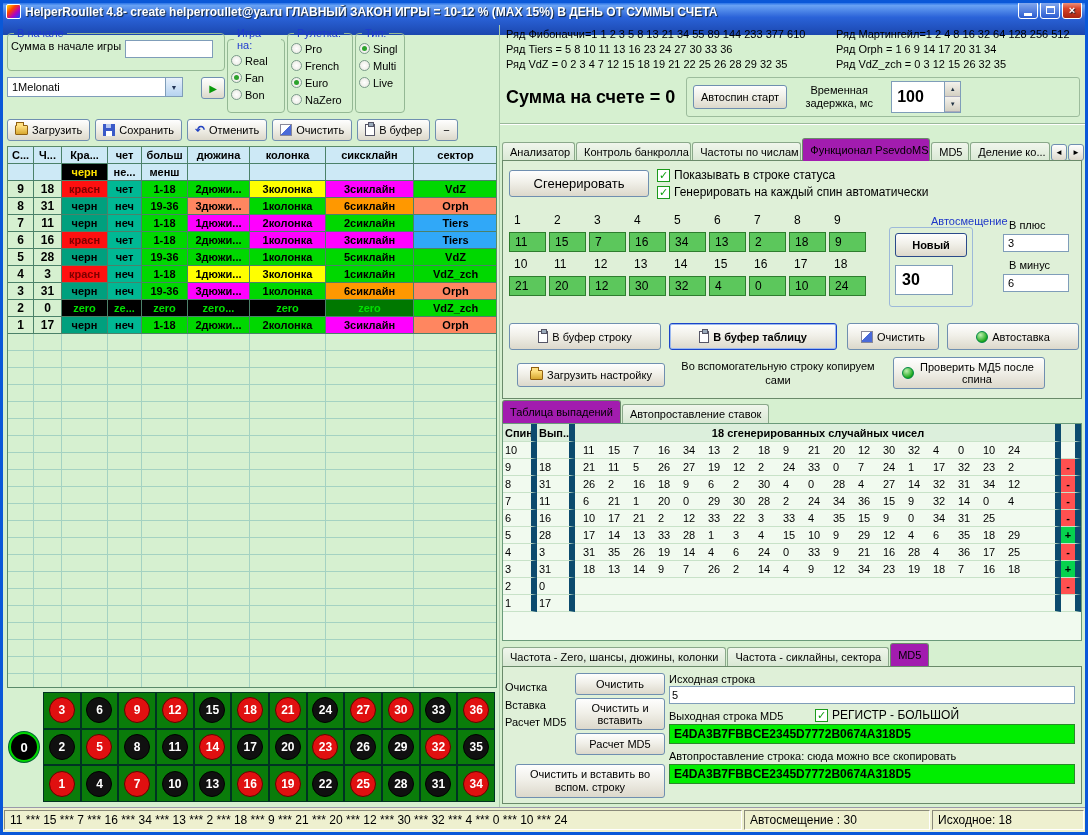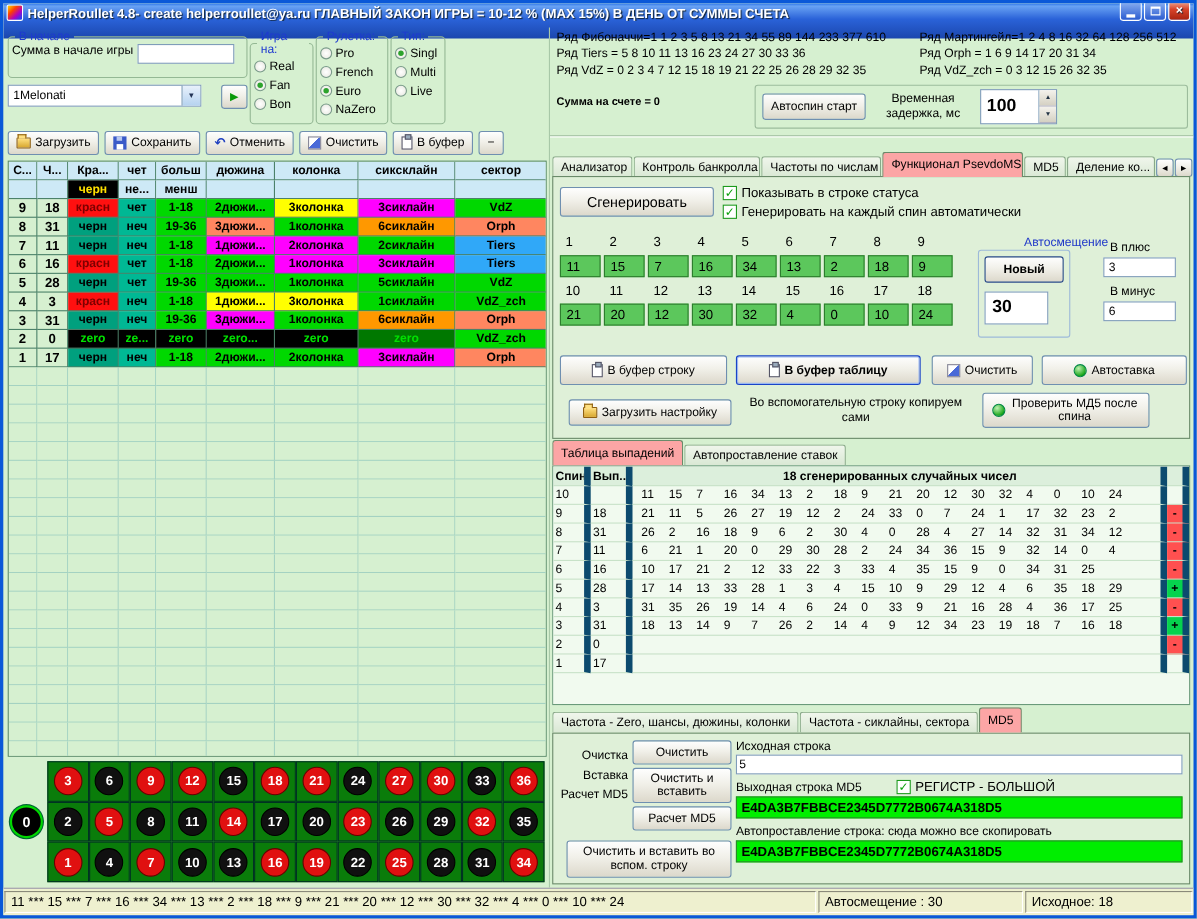--- a/index.html
+++ b/index.html
@@ -70,34 +70,34 @@
 .zero-chip{width:30px;height:30px;border-radius:50%;background:#000;border:2px solid #00d800;color:#fff;font-weight:bold;font-size:13px;
  display:flex;align-items:center;justify-content:center;box-shadow:0 0 0 1px #063}
 #board-grid{position:absolute;left:36px;top:0;width:452px;height:110px;display:grid;grid-template-columns:repeat(12,1fr);grid-template-rows:repeat(3,1fr)}
 .bcell{background:#0a7c0a;border:1px solid #032;display:flex;align-items:center;justify-content:center}
 .chip{width:26px;height:26px;border-radius:50%;display:flex;align-items:center;justify-content:center;color:#fff;font-weight:bold;font-size:12px;border:1px solid #000}
 .chip.red{background:#e01010;border-color:#600}
 .chip.blk{background:#101010}
 
 .series{position:absolute;left:6px;top:3px;width:576px;height:46px}
 .sline{position:absolute;white-space:nowrap}
-.acct-sum{position:absolute;left:6px;top:62px;font-size:10px;font-weight:bold}
+.acct-sum{position:absolute;left:6px;top:62px;font-size:18px;font-weight:bold}
 .acct-frame{position:absolute;left:186px;top:52px;width:394px;height:40px;border:1px solid #9cbc9c;border-radius:3px;display:flex;align-items:center;gap:8px;padding:0 6px}
 .delay-label{width:88px;line-height:1.2;text-align:center}
 .spinner{display:flex;border:1px solid #7f9db9;background:#fff;width:70px;height:32px}
 .spin-val{flex:1;font-size:16px;font-weight:bold;display:flex;align-items:center;padding-left:5px}
 .spin-btns{width:16px;display:flex;flex-direction:column;border-left:1px solid #7f9db9}
 .spin-btn{flex:1;background:linear-gradient(#f4f2ec,#d4d0c2);border-bottom:1px solid #aab;display:flex;align-items:center;justify-content:center;font-size:6px;color:#234}
 .divider{position:absolute;left:0;top:98px;width:100%;height:2px;border-top:1px solid #9ab89a;border-bottom:1px solid #fff}
 
 .tabstrip{display:flex;align-items:flex-end}
 #main-tabs{position:absolute;left:2px;top:112px;width:582px;height:24px}
 .tab{height:19px;padding:0 7px;margin-right:1px;border:1px solid #8aa88a;border-bottom:none;border-radius:3px 3px 0 0;
  background:linear-gradient(#f0f6ec,#d9e8d4);display:inline-flex;align-items:center;white-space:nowrap;overflow:hidden}
-.tab.active{height:23px;background:#fca5a5;border-color:#6a8a6a;font-weight:normal;position:relative;z-index:2}
+.tab.active{height:23px;background:#a21caf;border-color:#6a8a6a;font-weight:normal;position:relative;z-index:2}
 .tab-arrows{margin-left:auto;display:flex;gap:1px}
 .arrow-btn{width:16px;height:17px;font-size:8px;padding:0}
 .tab-panel{position:absolute;left:2px;top:135px;width:580px;height:239px;border:1px solid #6a8a6a;background:#dff0d8}
 .gen-btn{position:absolute;left:6px;top:9px;width:140px;height:27px;font-size:13px}
 .cbrow{position:absolute;display:flex;align-items:center;gap:4px;font-size:12px}
 .cb{width:13px;height:13px;background:#fff;border:1px solid #1c9a1c;display:inline-flex;align-items:center;justify-content:center;color:#0ca00c;font-weight:bold;font-size:11px;flex:0 0 13px}
 #cb1{left:154px;top:7px}
 #cb2{left:154px;top:24px}
 #gen-grid{position:absolute;left:6px;top:48px;display:grid;grid-template-columns:repeat(9,40px);grid-auto-rows:22px}
 .gcell{display:flex;align-items:center;padding-left:5px;font-size:12px}
@@ -134,21 +134,21 @@
 .c3{flex:1;padding-left:8px}
 .shead .c3{justify-content:center}
 .c4{flex:0 0 20px;justify-content:center;font-weight:bold}
 .c4.minus{background:#ff5050}
 .c4.plus{background:#06d24e}
 .nspan{flex:0 0 25px}
 .srow.filler{height:30px;border-bottom:none}
 
 #bottom-tabs{position:absolute;left:2px;top:622px;height:19px}
 .md5-panel{position:absolute;left:2px;top:641px;width:580px;height:138px;border:1px solid #6a8a6a;background:#dff0d8}
-.md5-side{position:absolute;left:2px;top:12px;width:66px;text-align:right;white-space:pre-line;line-height:1.6}
+.md5-side{position:absolute;left:2px;top:12px;width:66px;text-align:left;white-space:pre-line;line-height:1.6}
 .md5-panel .btn{position:absolute}
 #md5-clear{left:72px;top:6px;width:90px;height:22px}
 #md5-clearpaste{left:72px;top:31px;width:90px;height:32px;white-space:normal;text-align:center;line-height:1.1}
 #md5-calc{left:72px;top:66px;width:90px;height:22px}
 .md5-lbl{position:absolute;font-size:11px}
 #src-label{left:166px;top:6px}
 #src-input{position:absolute;left:166px;top:19px;width:406px}
 #out-label{left:166px;top:43px}
 #reg-cb{left:312px;top:41px}
 .md5box{position:absolute;left:166px;width:406px;height:20px;background:#00ee00;border:1px solid #2a8a2a;display:flex;align-items:center;padding:0 4px;font-weight:bold;font-size:12px}

